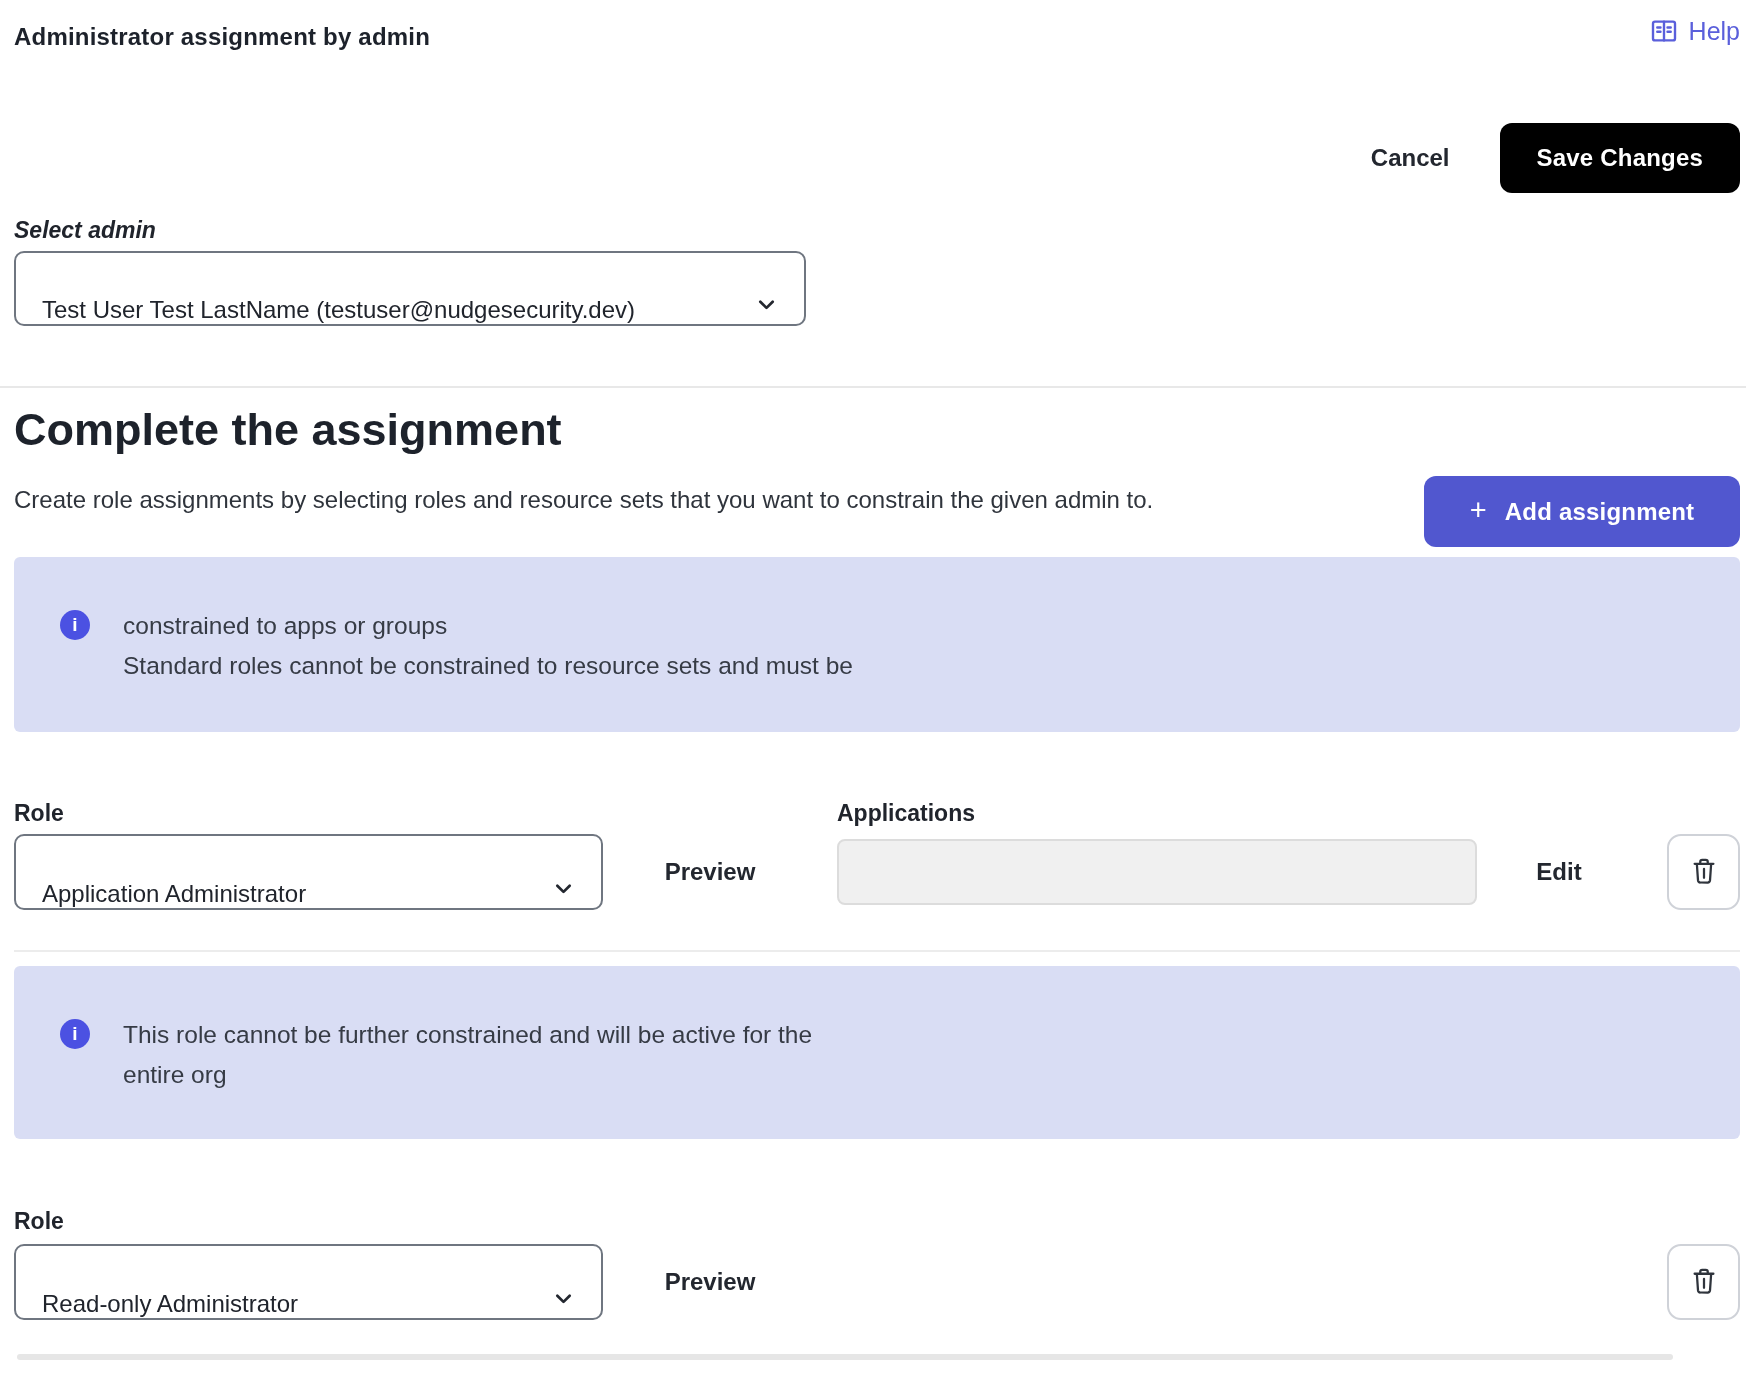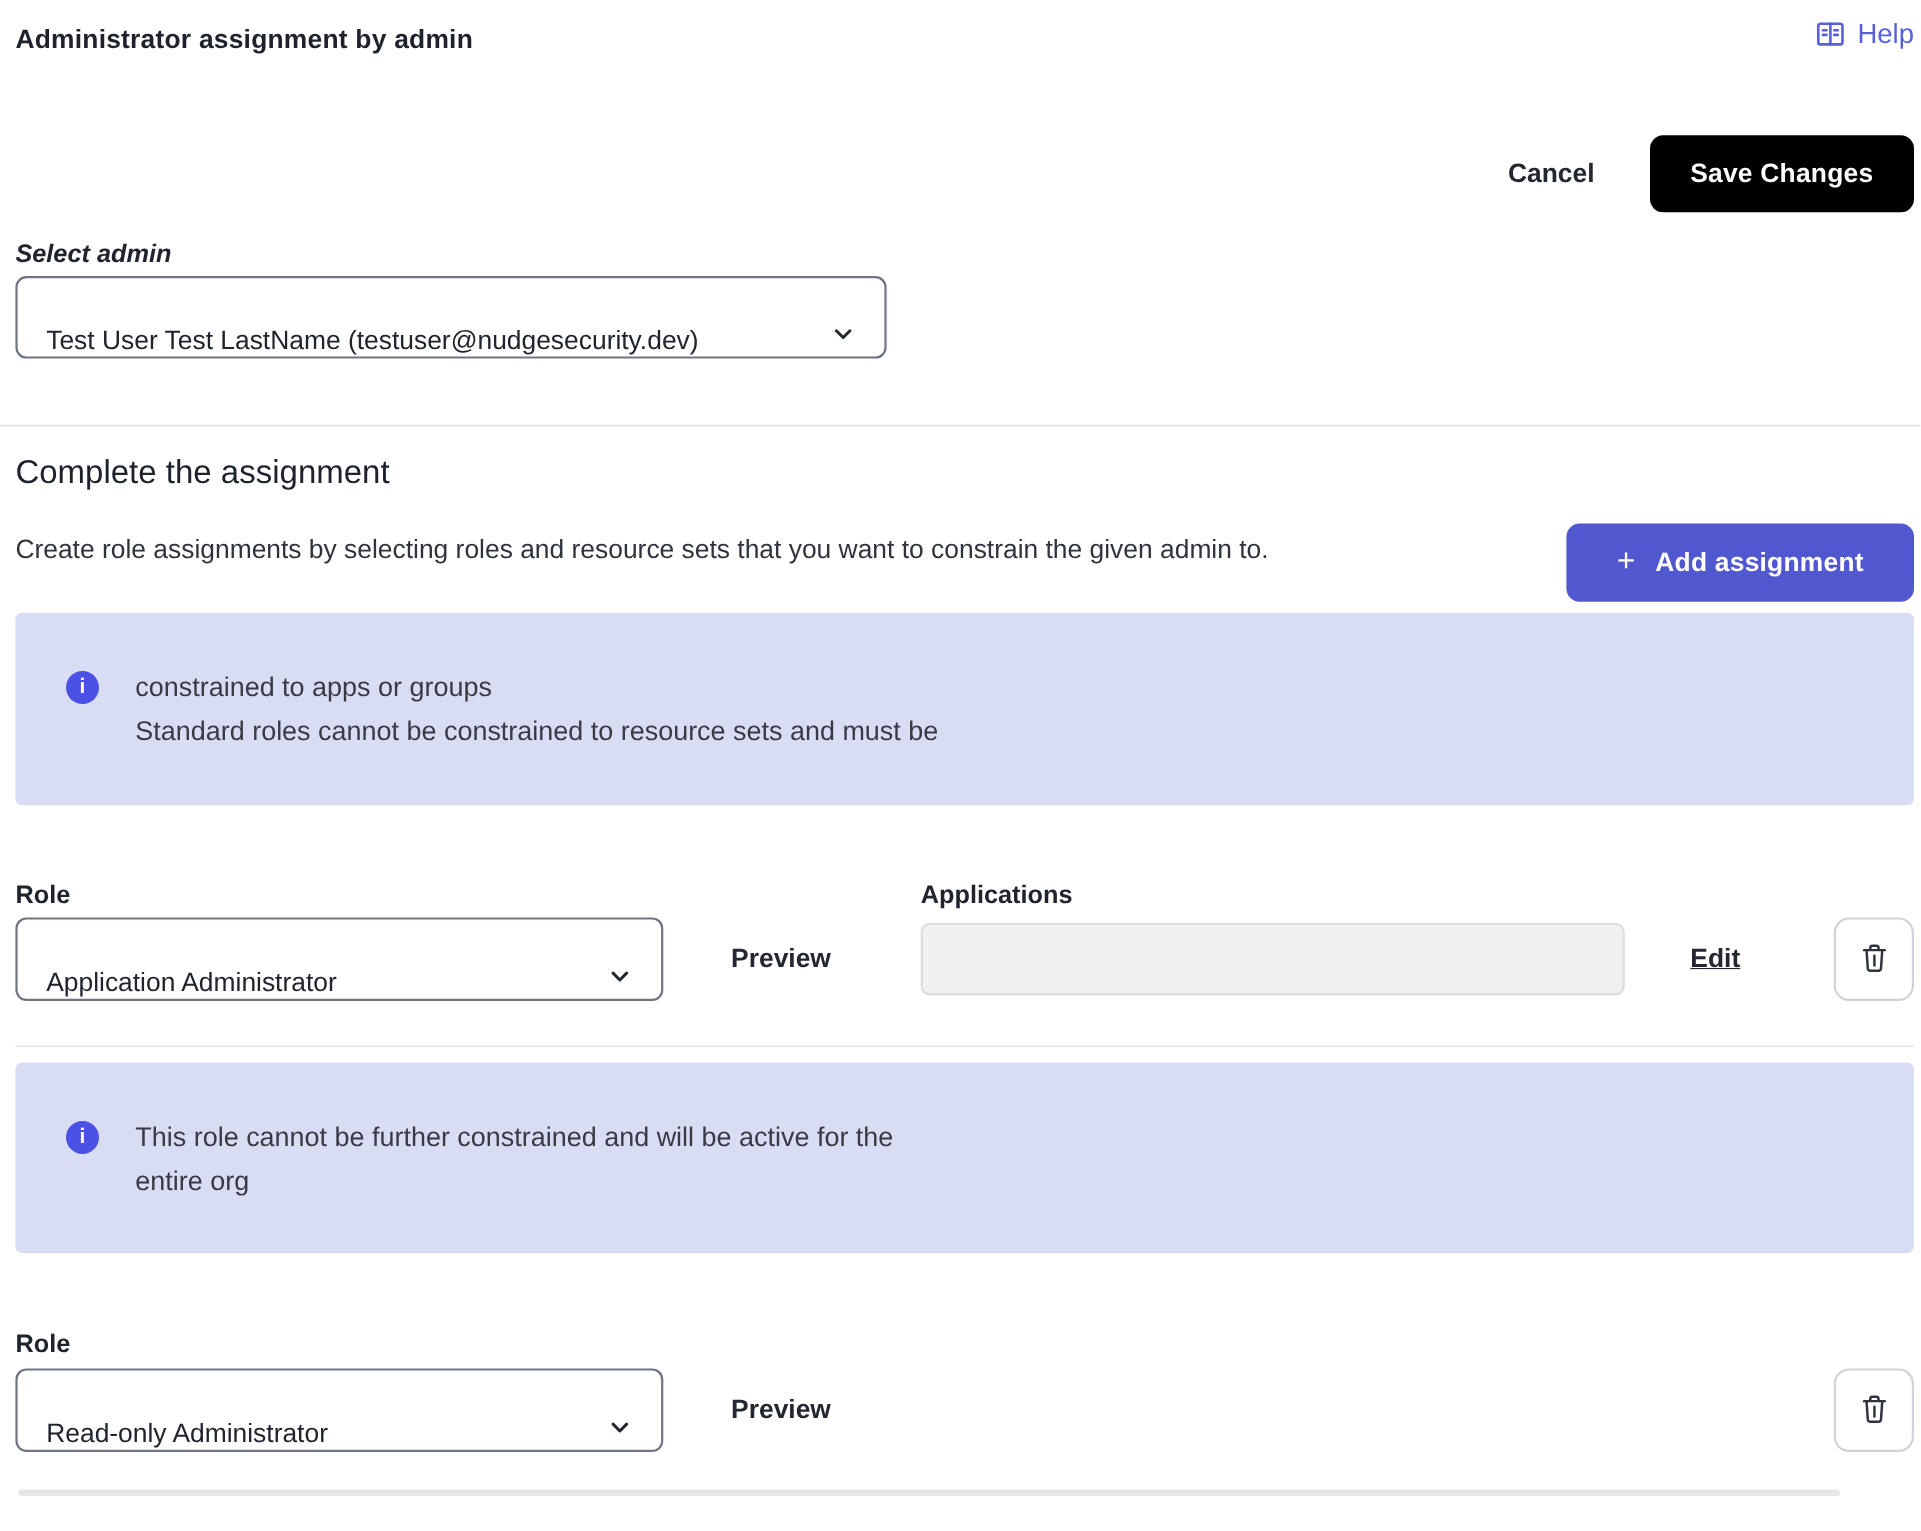--- a/index.html
+++ b/index.html
@@ -34,21 +34,21 @@
   .select {
     height:75px; background:#fff; border:2px solid #6f7680; border-radius:10px;
     display:flex; align-items:flex-end; justify-content:space-between;
     padding:0 24px 0 26px; font-size:24px; color:#20242c; cursor:pointer; box-sizing:border-box;
   }
   .select-admin { width:792px; margin-top:6px; }
   .select .chev { flex:0 0 auto; margin-left:16px; }
 
   .divider-full { height:2px; background:#e8e8e8; margin:60px -6px 0 -14px; }
 
-  .section-title { font-size:30px; font-weight:400; line-height:44px; margin:20px 0 0; color:#1d222b; }
+  .section-title { font-size:45px; font-weight:700; line-height:44px; margin:20px 0 0; color:#1d222b; }
 
   .desc-row { display:flex; align-items:flex-start; margin-top:24px; }
   .desc { flex:1; font-size:24px; line-height:30px; color:#2f343c; padding-top:9px; }
   .btn-add {
     flex:0 0 316px; height:71px; margin-left:40px; border:none; border-radius:12px;
     background:#5157cf; color:#fff; font-size:24px; font-weight:700; font-family:inherit;
     display:flex; align-items:center; justify-content:center; gap:18px; cursor:pointer; letter-spacing:.2px;
   }
   .btn-add .plus { font-size:29px; font-weight:400; line-height:1; margin-top:-2px; }
 
@@ -71,21 +71,21 @@
   .assign-row.r2 { margin-top:9px; }
   .col-role { width:589px; flex:0 0 auto; }
   .col-role .select { width:100%; height:76px; }
   .col-preview { width:100px; margin-left:57px; flex:0 0 auto; text-align:center; }
   .preview-link { font-size:24px; font-weight:700; color:#23272f; cursor:pointer; }
   .col-apps { width:640px; margin-left:77px; flex:0 0 auto; }
   .apps-input {
     width:100%; height:66px; background:#f0f0f0; border:2px solid #dcdcdc; border-radius:8px;
     box-sizing:border-box; font-family:inherit; font-size:24px; color:#20242c; padding:0 20px;
   }
-  .col-edit { width:46px; margin-left:59px; flex:0 0 auto; text-align:right;text-decoration:underline; }
+  .col-edit { width:46px; margin-left:59px; flex:0 0 auto; text-align:center; }
   .edit-link { font-size:24px; font-weight:700; color:#23272f; cursor:pointer; }
   .col-trash { margin-left:auto; flex:0 0 auto; }
   .btn-trash {
     width:73px; height:76px; background:#fff; border:2px solid #cfd2d8; border-radius:14px;
     display:flex; align-items:center; justify-content:center; cursor:pointer; padding:0;
   }
 
   .divider-thin { height:2px; background:#ececec; margin-top:40px; }
   .bottom-bar { margin-top:34px; margin-left:3px; width:1656px; height:6px; background:#e6e6e6; border-radius:3px; }
 </style>

